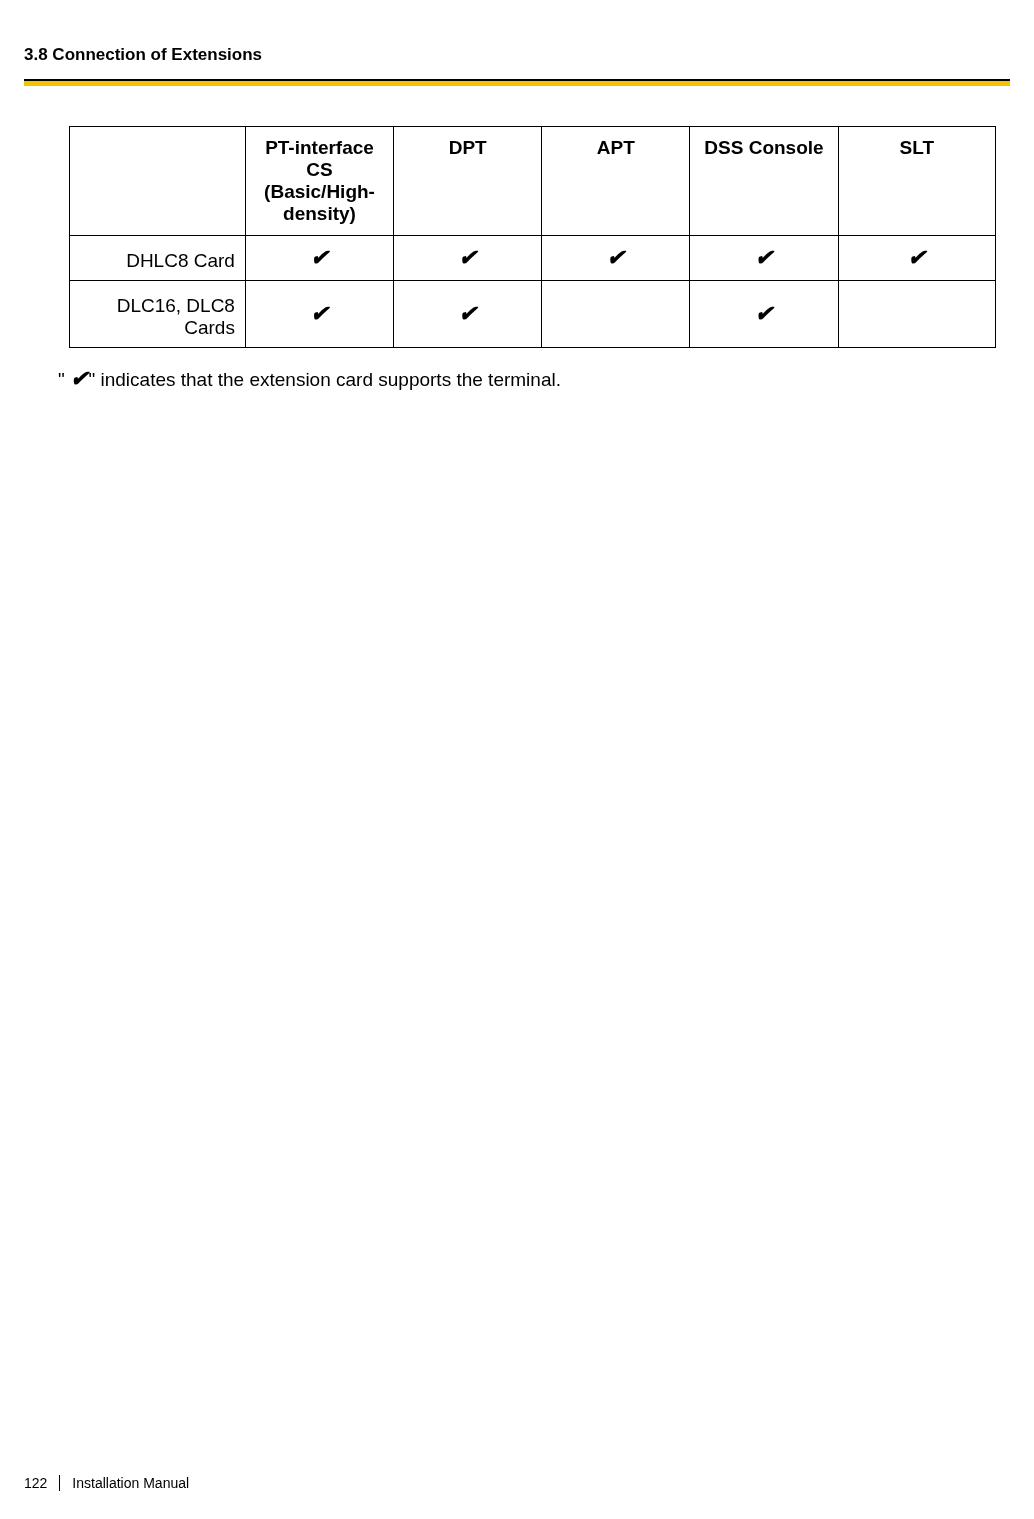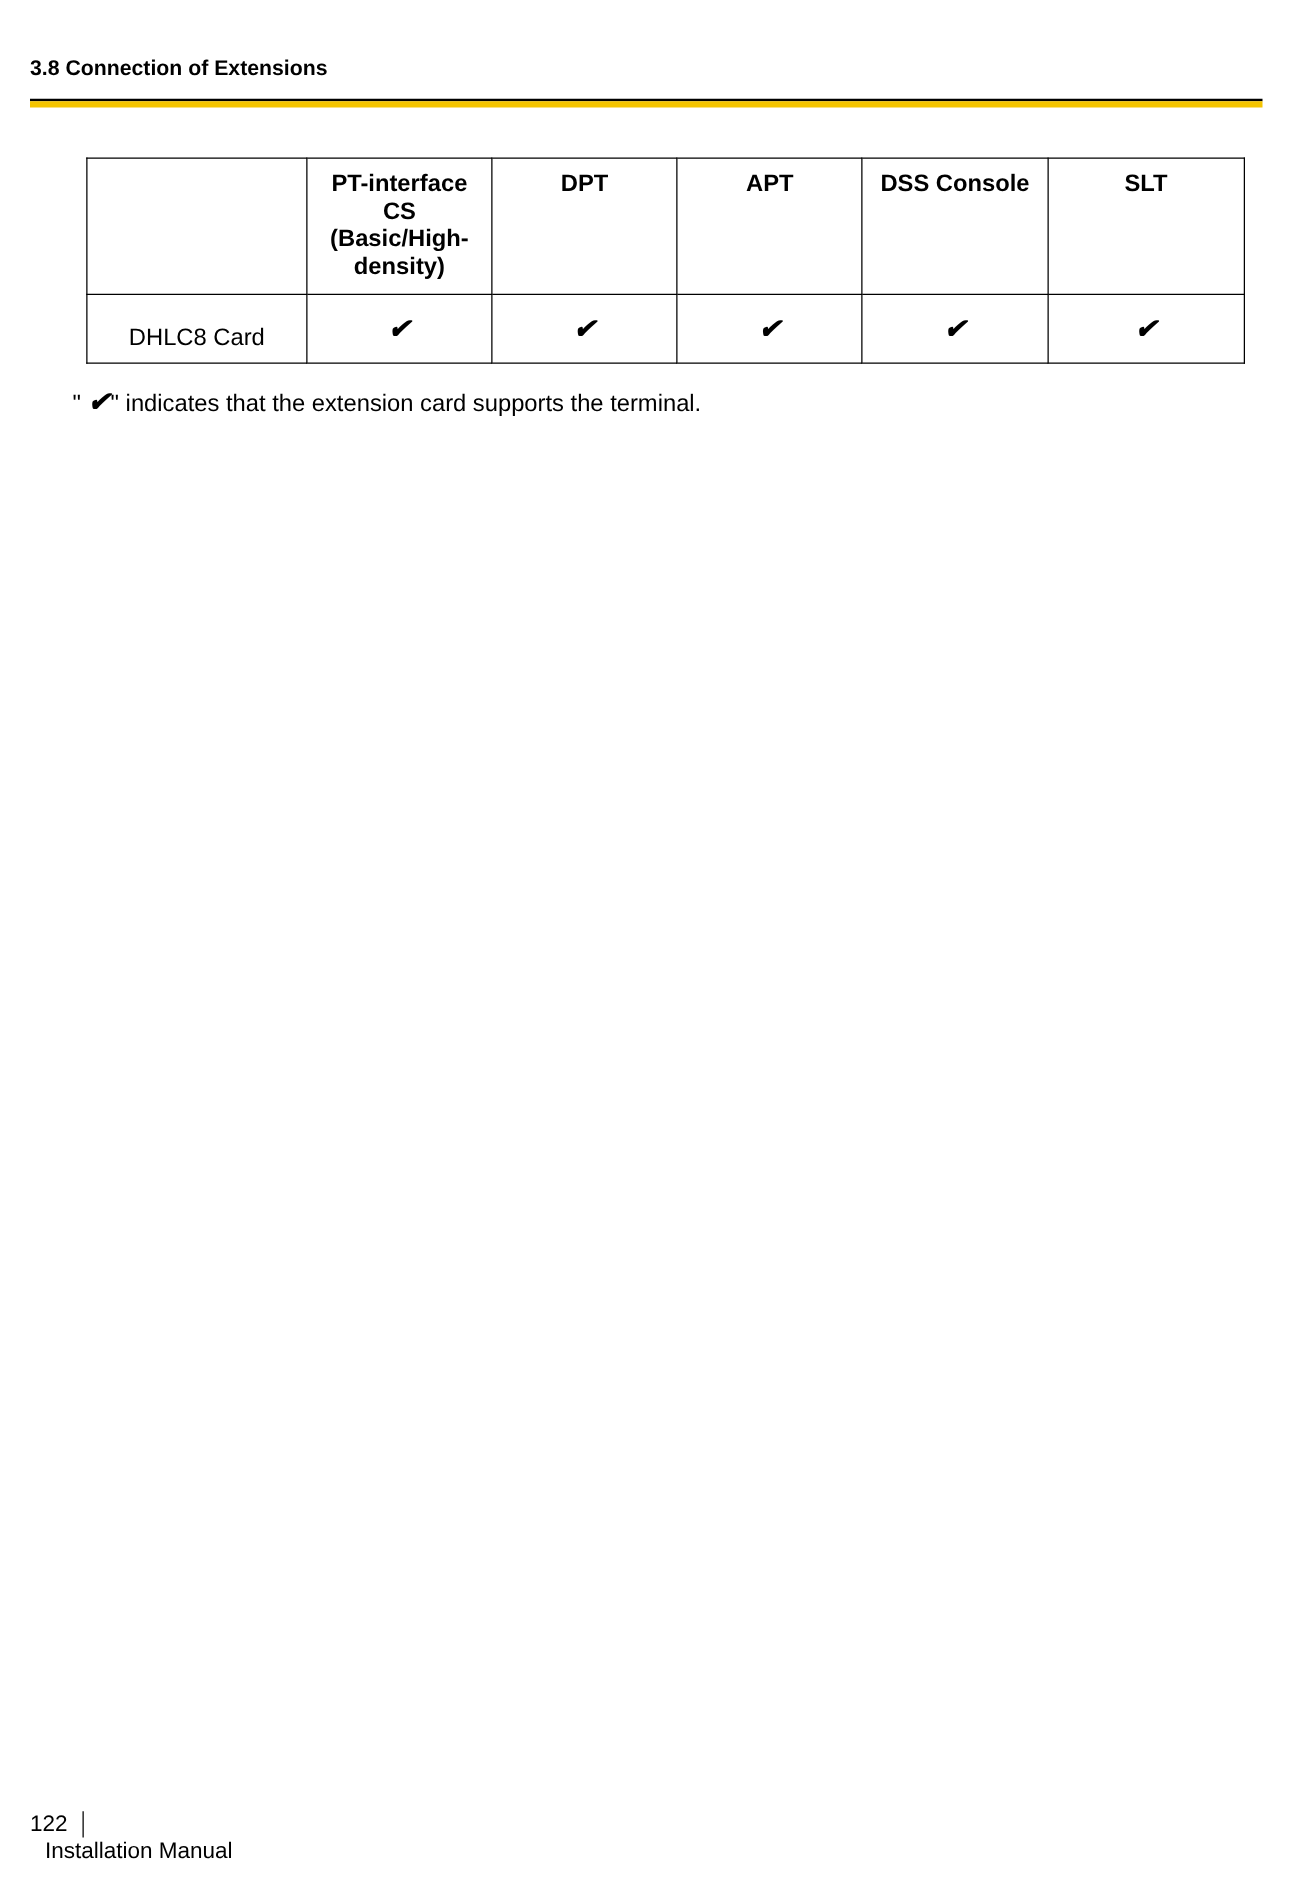--- a/index.html
+++ b/index.html
@@ -57,46 +57,45 @@
       font-weight: bold;
       text-align: center;
       vertical-align: top;
       padding-top: 10px;
       padding-bottom: 10px;
     }
     th.first-col {
       text-align: left;
     }
     td.rowlabel {
-      text-align: center;
+      text-align: right;
       vertical-align: top;
-      padding-top: 24px;
+      padding-top: 14px;
       padding-bottom: 8px;
     }
     td.cell {
       text-align: center;
       vertical-align: middle;
     }
     .check {
       font-weight: bold;
       font-style: italic;
       font-size: 22px;
     }
     .note {
       padding: 18px 38px 0 58px;
       font-size: 19px;
     }
     .footer {
       position: absolute;
       bottom: 28px;
       left: 24px;
       display: flex;
-      align-items: flex-start;
-      font-size: 18px;
-      flex-direction: column;
+      align-items: flex-end;
+      font-size: 14px;
     }
     .page-num {
       padding-right: 12px;
       border-right: 1px solid #000;
     }
     .manual-label {
       padding-left: 12px;
     }
     col.c0 { width: 19%; }
     col.c1 { width: 16%; }
@@ -138,20 +137,28 @@
     </thead>
     <tbody>
       <tr>
         <td class="rowlabel">DHLC8 Card</td>
         <td class="cell"><span class="check">✔</span></td>
         <td class="cell"><span class="check">✔</span></td>
         <td class="cell"><span class="check">✔</span></td>
         <td class="cell"><span class="check">✔</span></td>
         <td class="cell"><span class="check">✔</span></td>
       </tr>
+      <tr>
+        <td class="rowlabel">DLC16, DLC8 Cards</td>
+        <td class="cell"><span class="check">✔</span></td>
+        <td class="cell"><span class="check">✔</span></td>
+        <td class="cell"><span class="check"></span></td>
+        <td class="cell"><span class="check">✔</span></td>
+        <td class="cell"><span class="check"></span></td>
+      </tr>
     </tbody>
   </table>
 </div>
 
 <div class="note">
   <span>" </span><span class="check">✔</span><span>" indicates that the extension card supports the terminal.</span>
 </div>
 
 <div class="footer">
   <div class="page-num">122</div>

